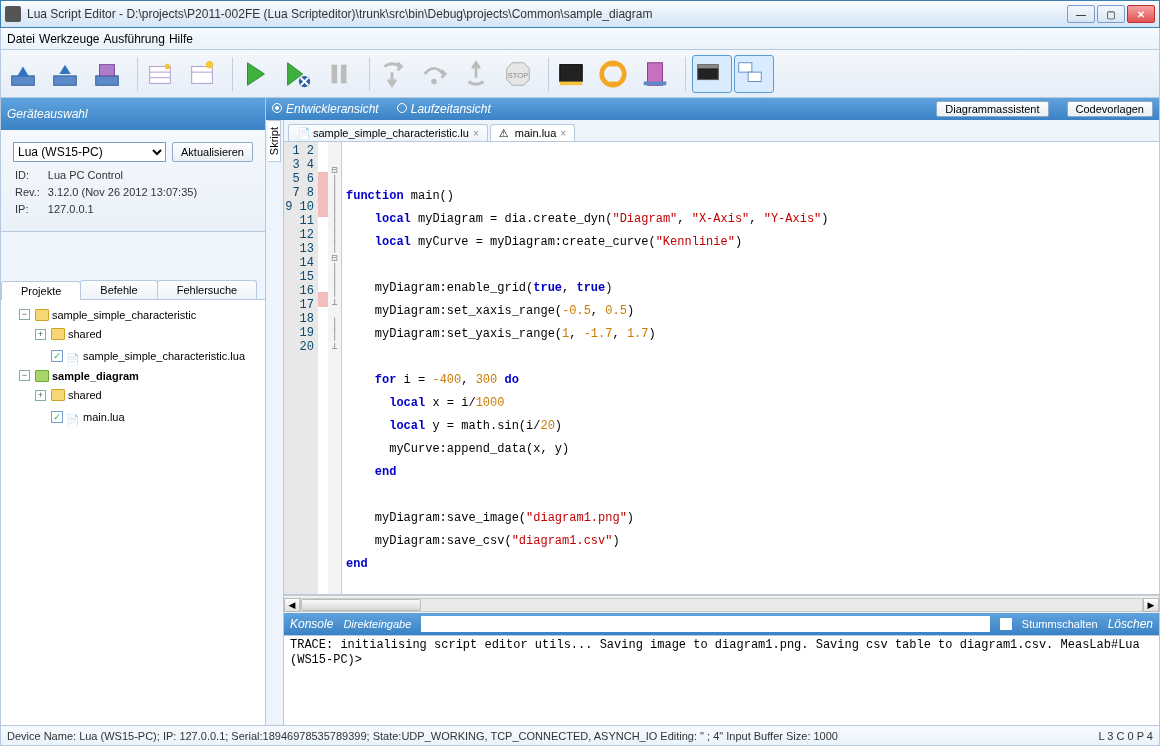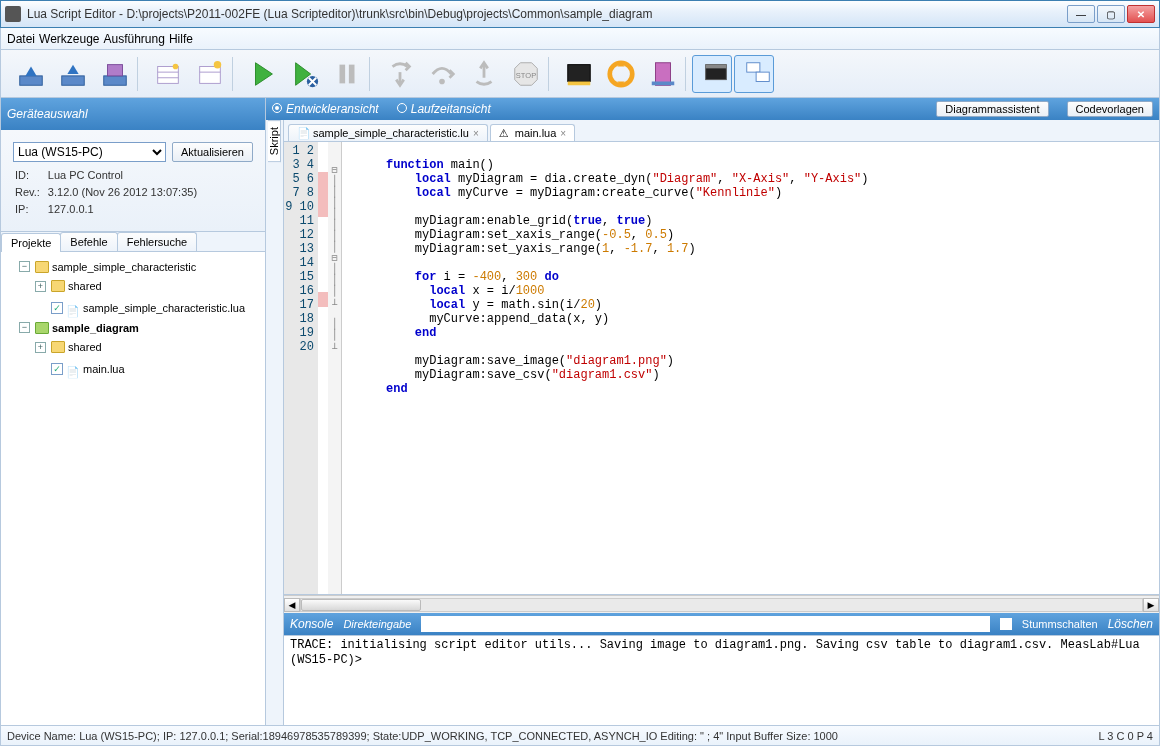--- a/index.html
+++ b/index.html
@@ -12,42 +12,42 @@
 .winbtns { display: flex; gap: 2px; }
 .winbtn { width: 28px; height: 18px; border: 1px solid #7a9ec9; background: linear-gradient(#f4f8fc,#d7e6f5); border-radius: 2px; display: flex; align-items: center; justify-content: center; font-size: 10px; }
 .winbtn.close { background: linear-gradient(#f5a2a2,#e25151); border-color: #c03030; color: #fff; font-weight: bold; }
 
 
 .menubar { height: 22px; background: linear-gradient(#f7fbff,#eaf2fb); border: 1px solid #b6c9de; border-top: none; display: flex; align-items: center; padding: 0 6px; gap: 4px; }
 .menubar span { cursor: default; }
 
 
 .toolbar { height: 48px; background: linear-gradient(#f4f7fb,#e6eef8); border: 1px solid #b6c9de; border-top: none; display: flex; align-items: center; padding: 0 6px; gap: 2px; }
-.tbtn { width: 40px; height: 38px; border: 1px solid transparent; border-radius: 3px; display: flex; align-items: center; justify-content: flex-end; }
+.tbtn { width: 40px; height: 38px; border: 1px solid transparent; border-radius: 3px; display: flex; align-items: center; justify-content: flex-start; }
 .tsep { width: 1px; height: 34px; background: #c0d0e0; margin: 0 4px; }
 .tbtn svg { width: 30px; height: 30px; }
 .tbtn.selected { background:#d9ecff; border:1px solid #5a9bd8; }
 
 
 .mainframe { border: 1px solid #b6c9de; border-top: none; height: calc(746px - 28px - 22px - 48px - 20px); display: flex; }
 .leftcol { width: 265px; display: flex; flex-direction: column; border-right: 1px solid #b6c9de; }
 .rightcol { flex: 1; display: flex; flex-direction: column; min-width: 0; }
 
 .panel-hdr { height: 22px; background: linear-gradient(#5fa3de,#3a82c4); color: #fff; display: flex; align-items: center; padding: 16px 6px; font-style: italic; gap: 8px; }
 .panel-body { background: linear-gradient(#f5f8fc,#eaf1f9); padding: 12px; border-bottom: 1px solid #b6c9de; }
 .row { display: flex; align-items: center; gap: 6px; margin-bottom: 4px; }
 select { flex: 1; font-size: 12px; height: 20px; border: 1px solid #7a9ec9; background: #fff; }
 .btnsm { height: 20px; padding: 0 8px; border: 1px solid #8faac8; background: linear-gradient(#fdfdfd,#e9eff6); border-radius: 2px; font-size: 11px; }
 
 .info { font-size: 11px; line-height: 15px; color: #333; }
 .info td:first-child { padding-right: 6px; }
 
 
 .tabs { display: flex; border-bottom: 1px solid #b6c9de; background: #eef4fb; }
-.tab { padding: 3px 9px; border: 1px solid #b6c9de; border-bottom: none; background: linear-gradient(#fdfdfd,#edf3fa); margin-right: -1px; font-size: 11px; border-radius: 3px 3px 0 0; }
+.tab { padding: 3px 19px; border: 1px solid #b6c9de; border-bottom: none; background: linear-gradient(#fdfdfd,#edf3fa); margin-right: -1px; font-size: 11px; border-radius: 3px 3px 0 0; margin-top: 48px; }
 .tab.active { background: #fff; position: relative; top: 1px; }
 .tree { flex: 1; background: #fff; overflow: auto; padding: 4px 2px; font-size: 11px; }
 .tree ul { list-style: none; padding-left: 16px; }
 .tree li { line-height: 18px; white-space: nowrap; }
 .tree li > span { display: inline-flex; align-items: center; gap: 3px; }
 .treeicon { width: 14px; height: 12px; display: inline-block; }
 .fld { background: #f7d774; border: 1px solid #caa52a; border-radius: 1px; }
 .fldg { background: #a9d66b; border: 1px solid #6aa936; border-radius: 1px; }
 .expander { width: 11px; height: 11px; border: 1px solid #8aa; display: inline-flex; align-items: center; justify-content: center; font-size: 9px; line-height: 9px; background: #fff; color: #466; margin-right: 2px; }
 .chk { width: 12px; height: 12px; border: 1px solid #7a9ec9; background: #fff; display: inline-flex; align-items: center; justify-content: center; font-size: 9px; color: #2a7; }
@@ -70,21 +70,21 @@
 .ftab.active { background: #fff; }
 .ftab .x { color: #888; font-size: 10px; }
 .ftab .icn { width: 12px; height: 12px; }
 
 .editor { flex: 1; display: flex; background: #fff; min-height: 0; border-bottom: 1px solid #b6c9de; }
 .gutter { width: 34px; background: #e8e8e8; text-align: right; padding: 2px 4px 2px 0; font-family: "Courier New", monospace; font-size: 12px; color: #0c4a6e; }
 .fold { width: 14px; background: #f4f4f4; border-right: 1px solid #ccc; font-family: monospace; font-size: 10px; text-align: center; color: #888; }
 .mark { width: 10px; background: #fff; }
 .mark div { height: 15px; }
 .mark .m { background: #f3bdbd; }
-.code { flex: 1; font-family: "Courier New", monospace; font-size: 12px; padding: 2px 4px; white-space: pre; overflow: auto; line-height: 14px; margin-left: 40px; }
+.code { flex: 1; font-family: "Courier New", monospace; font-size: 12px; padding: 20px 4px; white-space: pre; overflow: auto; line-height: 23px; }
 .kw { color: #0000cc; font-weight: bold; }
 .num { color: #cc7a00; }
 .str { color: #c00000; }
 
 .hscroll { height: 18px; background: #f0f0f0; border-top: 1px solid #ccc; display: flex; align-items: center; }
 .hscroll .arrow { width: 16px; height: 14px; border: 1px solid #bbb; background: linear-gradient(#fff,#e0e0e0); display: flex; align-items: center; justify-content: center; font-size: 9px; }
 .hscroll .track { flex: 1; height: 14px; background: #eaeaea; border: 1px solid #ccc; position: relative; }
 .hscroll .thumb { position: absolute; left: 0; top: 0; height: 12px; width: 120px; background: linear-gradient(#fafafa,#d8d8d8); border: 1px solid #bbb; border-radius: 2px; }
 
 

